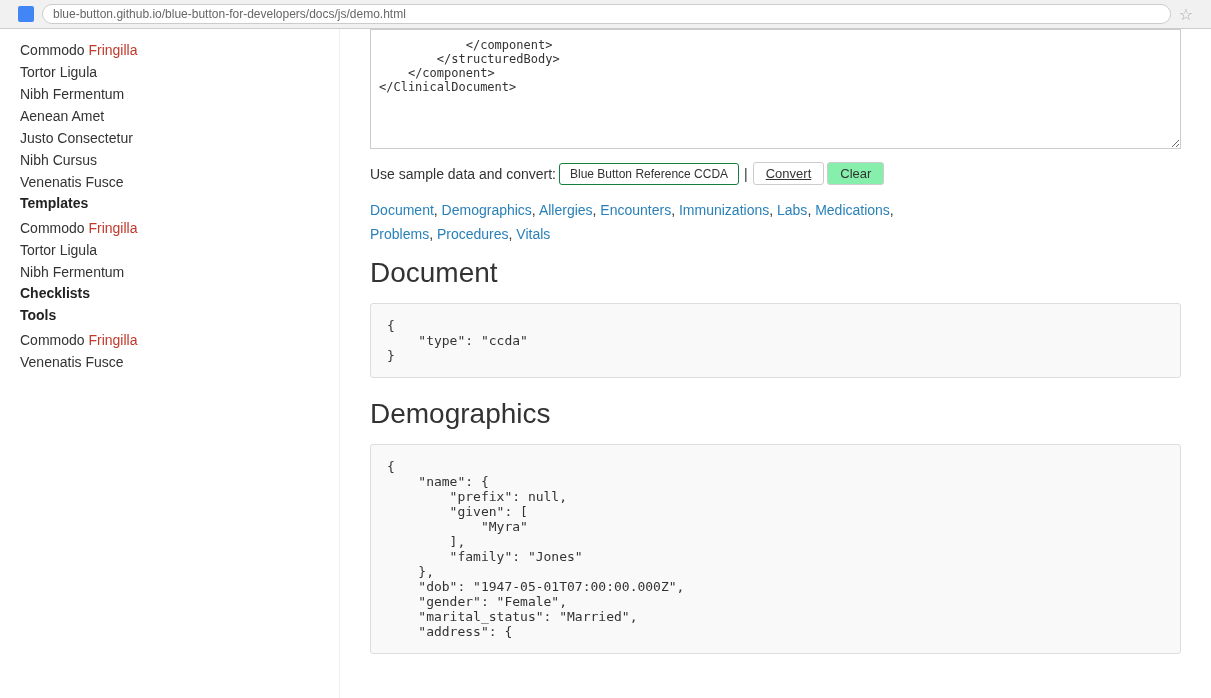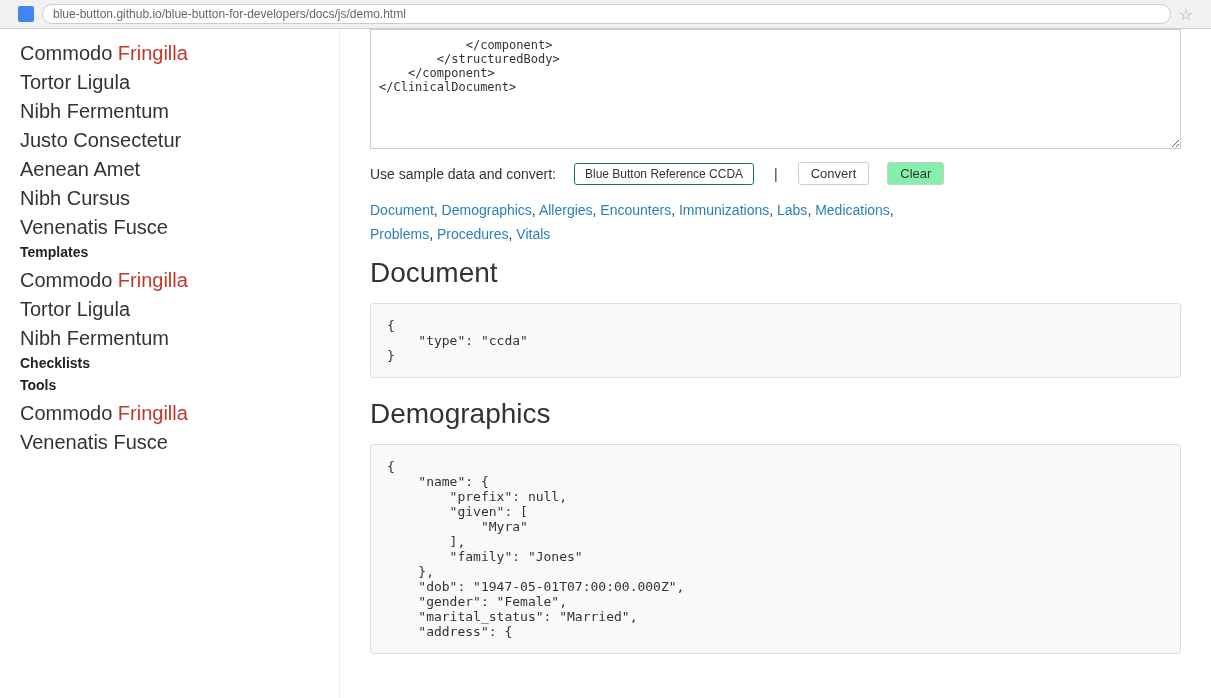--- a/index.html
+++ b/index.html
@@ -60,21 +60,21 @@
       min-width: 340px;
       padding: 10px 20px;
       overflow-y: auto;
       border-right: 1px solid #eee;
     }
     .sidebar-link {
       display: block;
       color: #333;
       text-decoration: none;
       padding: 3px 0;
-      font-size: 20px;
+      font-size: 14px;
     }
     .sidebar-link .highlight {
       color: #c0392b;
     }
     .sidebar-section-title {
       font-weight: bold;
       font-size: 14px;
       margin: 2px 0 6px 0;
       color: #222;
     }
@@ -97,21 +97,21 @@
       resize: vertical;
       background: #fff;
       color: #333;
       margin-bottom: 10px;
     }
 
     
     .convert-bar {
       display: flex;
       align-items: center;
-      gap: 18px;
+      gap: 3px;
       margin-bottom: 14px;
       font-size: 14px;
       flex-wrap: wrap;
     }
     .convert-bar span {
       color: #333;
     }
     .btn-reference {
       background: #fff;
       border: 1px solid #15803d;
@@ -126,20 +126,21 @@
       margin: 0 2px;
     }
     .btn-convert {
       background: #fff;
       border: 1px solid #ccc;
       border-radius: 3px;
       padding: 3px 12px;
       font-size: 13px;
       cursor: pointer;
       color: #333;
+      text-decoration: underline;
     }
     .btn-clear {
       background: #86efac;
       border: 1px solid #ccc;
       border-radius: 3px;
       padding: 3px 12px;
       font-size: 13px;
       cursor: pointer;
       color: #333;
     }
@@ -185,22 +186,22 @@
   <span class="browser-star">☆</span>
 </div>
 
 <div class="layout">
 
   <nav class="sidebar">
 
     <a class="sidebar-link" href="#">Commodo <span class="highlight">Fringilla</span></a>
     <a class="sidebar-link" href="#">Tortor Ligula</a>
     <a class="sidebar-link" href="#">Nibh Fermentum</a>
+    <a class="sidebar-link" href="#">Aenean Amet</a>
     <a class="sidebar-link" href="#">Justo Consectetur</a>
-    <a class="sidebar-link" href="#">Aenean Amet</a>
     <a class="sidebar-link" href="#">Nibh Cursus</a>
     <a class="sidebar-link" href="#">Venenatis Fusce</a>
 
     <div class="sidebar-section-title">Templates</div>
     <a class="sidebar-link" href="#">Commodo <span class="highlight">Fringilla</span></a>
     <a class="sidebar-link" href="#">Tortor Ligula</a>
     <a class="sidebar-link" href="#">Nibh Fermentum</a>
 
     <div class="sidebar-section-title">Checklists</div>
 

